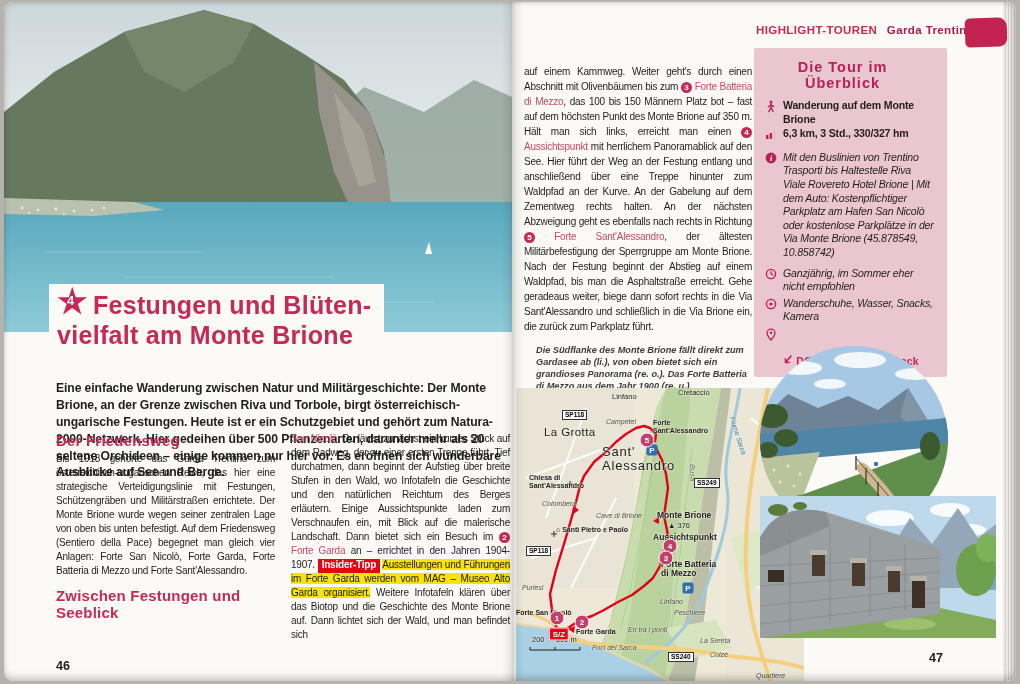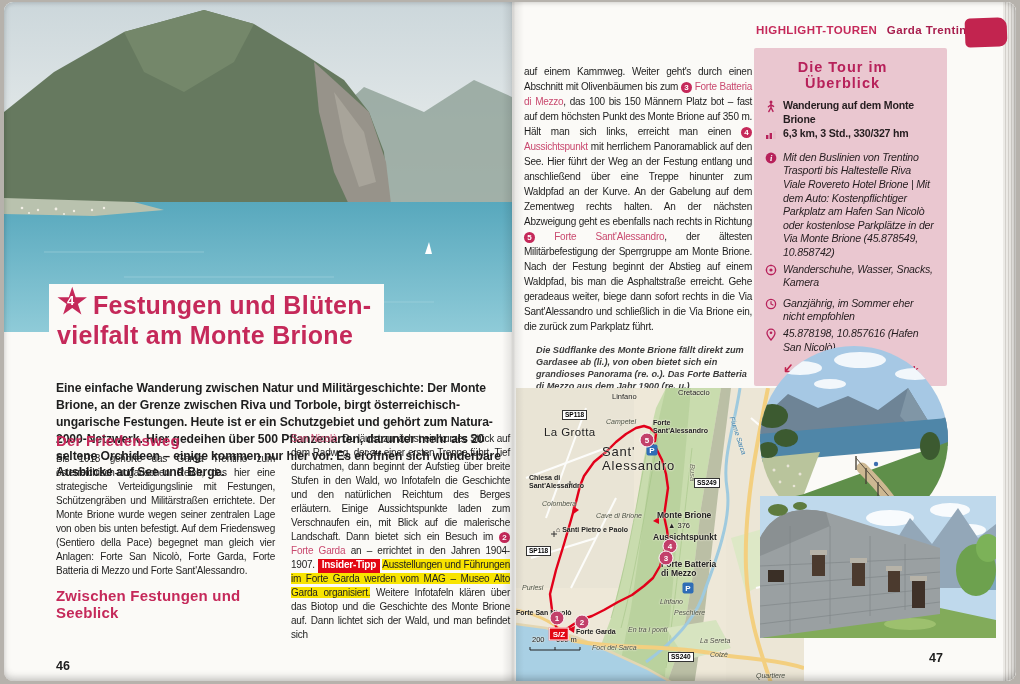--- a/index.html
+++ b/index.html
@@ -177,47 +177,46 @@
     </div>
     <div class="ib-row it">
       <span class="ic">
         <svg width="12" height="12" viewBox="0 0 12 12">
             <circle cx="6" cy="6" r="5.4" fill="#b7215a"></circle>
             <text x="6" y="9" text-anchor="middle" font-size="8.5" font-weight="bold" font-style="italic" fill="#fff" font-family="Liberation Serif, serif">i</text>
           </svg>
       </span>
       <span>Mit den Buslinien von Trentino Trasporti bis Haltestelle Riva Viale Rovereto Hotel Brione | Mit dem Auto: Kostenpflichtiger Parkplatz am Hafen San Nicolò oder kostenlose Parkplätze in der Via Monte Brione (45.878549, 10.858742)</span>
     </div>
+    <div class="ib-row it">
+      <span class="ic">
+        <svg width="12" height="12" viewBox="0 0 12 12">
+            <circle cx="6" cy="6" r="4.6" fill="none" stroke="#b7215a" stroke-width="1.3"></circle>
+            <path d="M6,3.6 L6,6 L8,7" fill="none" stroke="#b7215a" stroke-width="1.2" stroke-linecap="round"></path>
+          </svg>
+      </span>
+      <span>Ganzjährig, im Sommer eher nicht empfohlen</span>
+    </div>
     <div class="ib-row it tight">
       <span class="ic">
         <svg width="12" height="12" viewBox="0 0 12 12">
             <circle cx="6" cy="6" r="4.6" fill="none" stroke="#b7215a" stroke-width="1.3"></circle>
             <circle cx="6" cy="6" r="1.6" fill="#b7215a"></circle>
             <path d="M6,0.8 L6,2.2 M6,9.8 L6,11.2 M0.8,6 L2.2,6 M9.8,6 L11.2,6" stroke="#b7215a" stroke-width="1.1"></path>
           </svg>
       </span>
       <span>Wanderschuhe, Wasser, Snacks, Kamera</span>
     </div>
-    <div class="ib-row it">
-      <span class="ic">
-        <svg width="12" height="12" viewBox="0 0 12 12">
-            <circle cx="6" cy="6" r="4.6" fill="none" stroke="#b7215a" stroke-width="1.3"></circle>
-            <path d="M6,3.6 L6,6 L8,7" fill="none" stroke="#b7215a" stroke-width="1.2" stroke-linecap="round"></path>
-          </svg>
-      </span>
-      <span>Ganzjährig, im Sommer eher nicht empfohlen</span>
-    </div>
     <div class="ib-row it tight">
       <span class="ic">
         <svg width="12" height="13" viewBox="0 0 12 13">
             <path d="M6,1.2 C3.6,1.2 2,3 2,5 C2,7.6 6,12 6,12 C6,12 10,7.6 10,5 C10,3 8.4,1.2 6,1.2 Z" fill="none" stroke="#b7215a" stroke-width="1.3"></path>
             <circle cx="6" cy="4.8" r="1.3" fill="#b7215a"></circle>
           </svg>
       </span>
-      <span>45.878198, 10.857616 (Hafen San Nicolò)</span>
     </div>
     <div class="ib-download">
       <svg width="11" height="11" viewBox="0 0 11 11">
           <path d="M9,2 L3.5,8.5 M3.5,8.5 L3.5,4.8 M3.5,8.5 L7.2,8.5" stroke="#c2244f" stroke-width="1.6" fill="none" stroke-linecap="round"></path>
         </svg>
       <span>DOWNLOAD GPX-Track</span>
     </div>
   </div>
 
   <div class="caption">Die Südflanke des Monte Brione fällt direkt zum Gardasee ab (li.), von oben bietet sich ein grandioses Panorama (re. o.). Das Forte Batteria di Mezzo aus dem Jahr 1900 (re. u.)</div>

